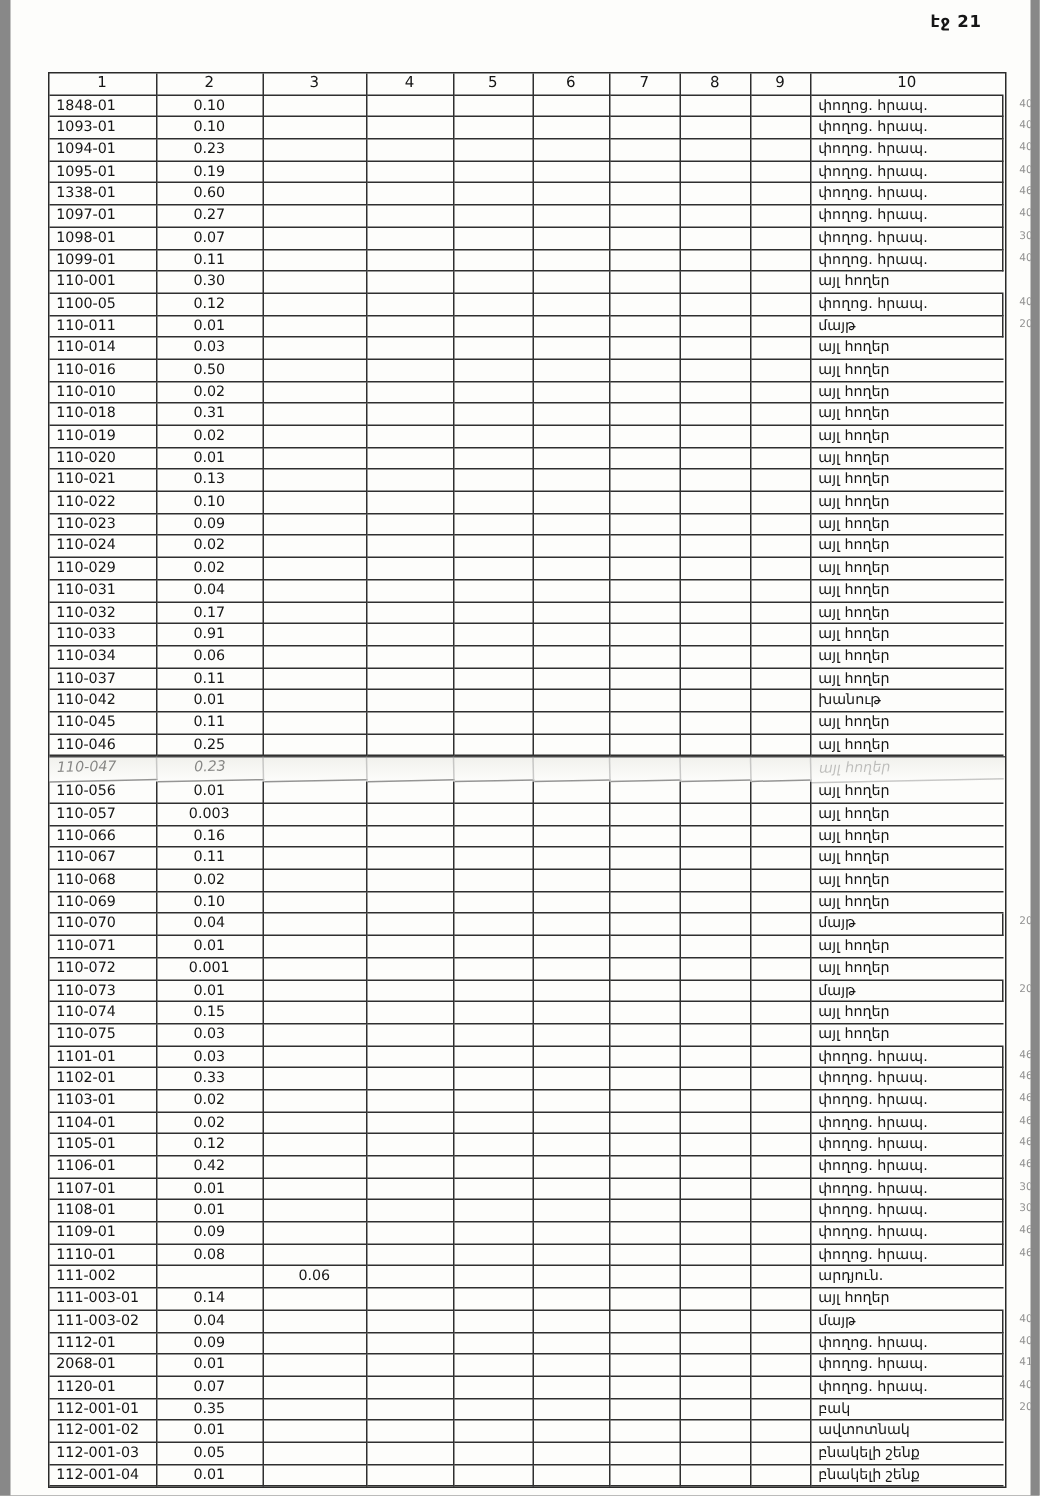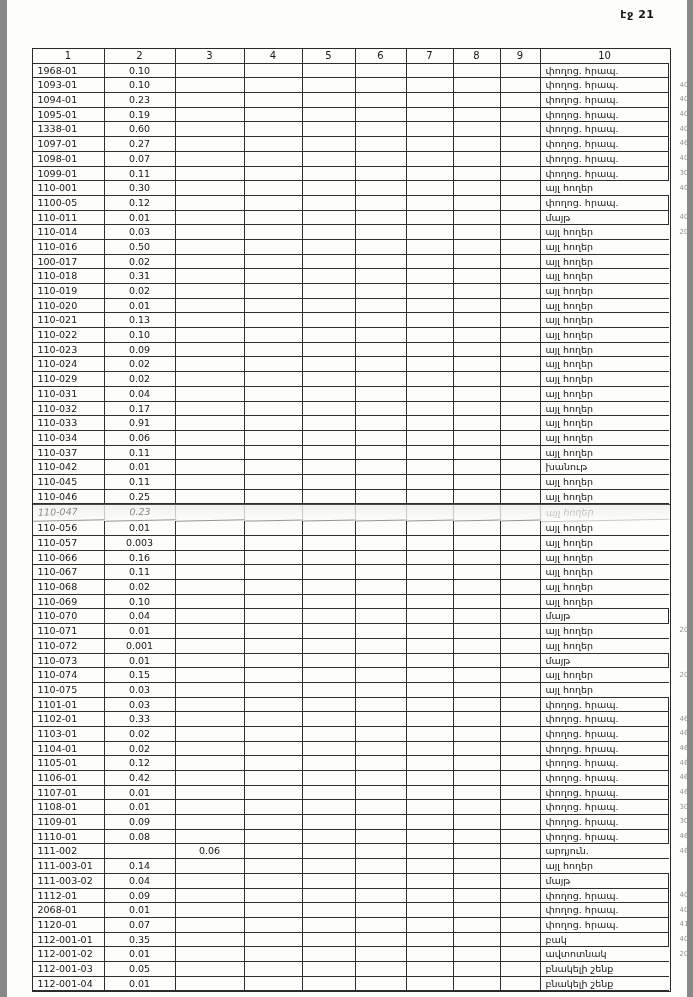--- a/index.html
+++ b/index.html
@@ -44,21 +44,21 @@
   .c4 { width:58px; }
   .c5 { width:53px; }
   .c6 { width:51px; }
   .c7 { width:47px; }
   .c8 { width:47px; }
   .c9 { width:40px; }
   .c10 { width:128px; padding-left:5px; }
   .header .c1,.header .c10 { padding-left:0; }
   .mark {
     position:absolute;
-    right:-19px; top:17px;
+    right:-19px; top:1px;
     font-size:7px;
     color:#6d6d6d;
     opacity:.75;
     line-height:8px;
     pointer-events:none;
   }
   
   .seam {
     height:17px;
     border-top:1px solid #4a4a4a;
@@ -87,21 +87,21 @@
       <div class="cell c4">4</div>
       <div class="cell c5">5</div>
       <div class="cell c6">6</div>
       <div class="cell c7">7</div>
       <div class="cell c8">8</div>
       <div class="cell c9">9</div>
       <div class="cell c10">10</div>
     </div>
     <div>
         <div class="row">
-          <div class="cell c1">1968-01</div>
+          <div class="cell c1">1848-01</div>
           <div class="cell c2">0.10</div>
           <div class="cell c3"></div>
           <div class="cell c4"></div>
           <div class="cell c5"></div>
           <div class="cell c6"></div>
           <div class="cell c7"></div>
           <div class="cell c8"></div>
           <div class="cell c9"></div>
           <div class="cell c10">փողոց. հրապ.</div>
           <span class="mark">40</span>
@@ -253,21 +253,21 @@
           <div class="cell c3"></div>
           <div class="cell c4"></div>
           <div class="cell c5"></div>
           <div class="cell c6"></div>
           <div class="cell c7"></div>
           <div class="cell c8"></div>
           <div class="cell c9"></div>
           <div class="cell c10">այլ հողեր</div>
         </div>
         <div class="row">
-          <div class="cell c1">100-017</div>
+          <div class="cell c1">110-010</div>
           <div class="cell c2">0.02</div>
           <div class="cell c3"></div>
           <div class="cell c4"></div>
           <div class="cell c5"></div>
           <div class="cell c6"></div>
           <div class="cell c7"></div>
           <div class="cell c8"></div>
           <div class="cell c9"></div>
           <div class="cell c10">այլ հողեր</div>
         </div>

